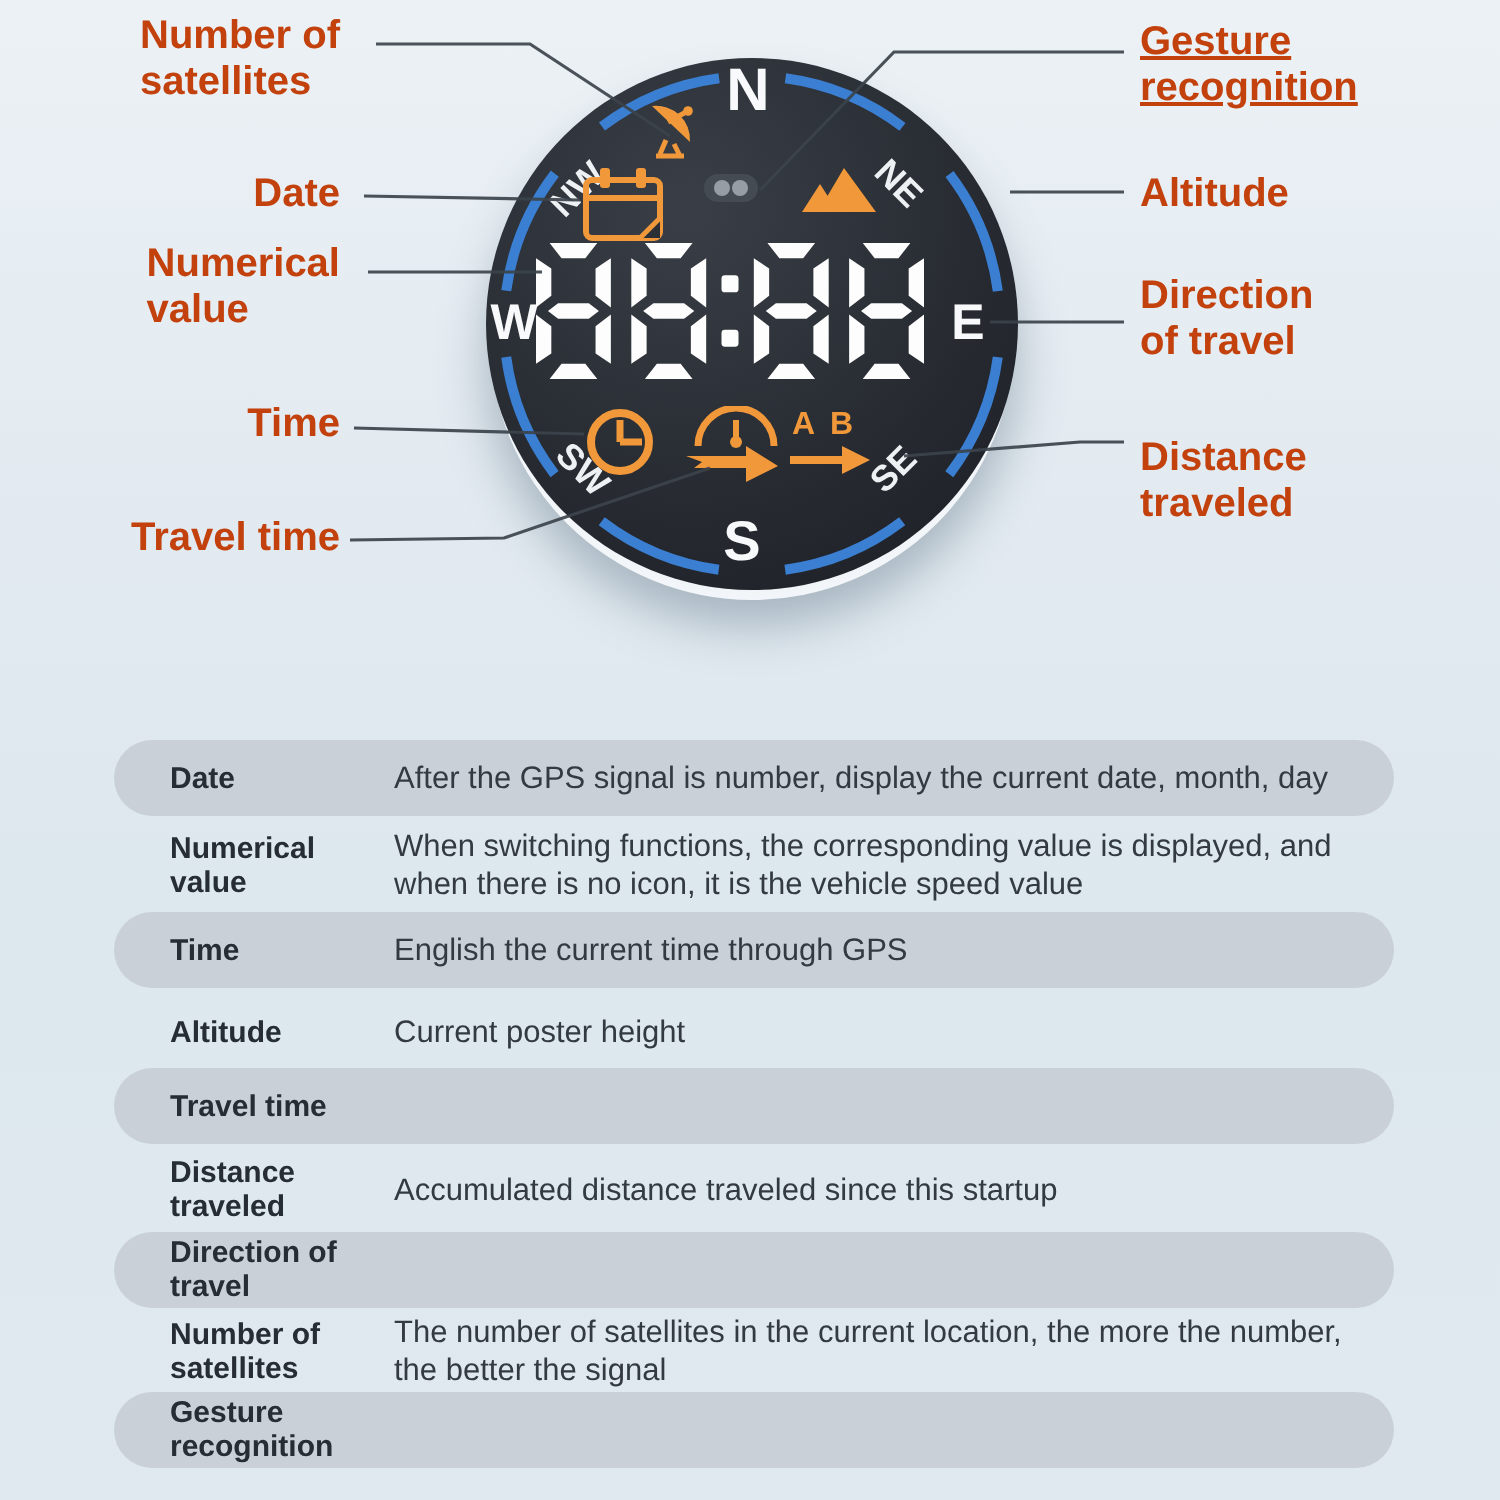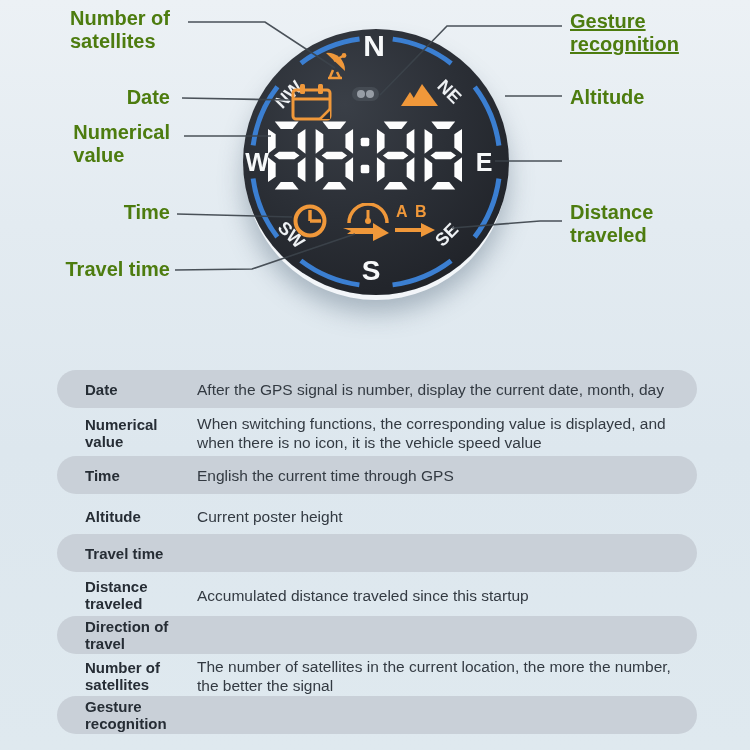--- a/index.html
+++ b/index.html
@@ -22,31 +22,31 @@
   .cl.w {left:14px; top:133px;font-size:25px;}
   .cl.e {left:241px;top:133px;font-size:25px;}
   .cl.diag{font-size:18px;color:#eef1f4;}
   .cl.nw{left:46px; top:66px; transform:translate(-50%,-50%) rotate(-45deg);}
   .cl.ne{left:206px;top:63px; transform:translate(-50%,-50%) rotate(45deg);}
   .cl.sw{left:48px; top:206px;transform:translate(-50%,-50%) rotate(45deg);}
   .cl.se{left:204px;top:206px;transform:translate(-50%,-50%) rotate(-45deg);}
   .icon{position:absolute;}
   .sr{position:absolute;width:1px;height:1px;overflow:hidden;clip:rect(0 0 0 0);}
   
-  .co{position:absolute;font-size:20px;line-height:23px;font-weight:600;color:#4d7c0f;white-space:nowrap;}
+  .co{position:absolute;font-size:20px;line-height:23px;font-weight:600;color:#c2410c;white-space:nowrap;}
   .co.left{text-align:left;}
   .co-numsat {right:580px;top:7px;}
   .co-date   {right:580px;top:86px;}
   .co-numval {right:580px;top:121px;}
   .co-time   {right:580px;top:201px;}
   .co-travel {right:580px;top:258px;}
   .co-gesture {left:570px;top:10px;}
   .co-alt     {left:570px;top:86px;}
   .co-dir     {left:570px;top:137px;}
-  .co-dist    {left:570px;top:201px;}
+  .co-dist    {left:570px;top:218px;}
   svg.lines{position:absolute;left:0;top:0;pointer-events:none;}
   svg.lines polyline{fill:none;stroke:#3c434b;stroke-width:1.6;opacity:0.92;}
   
   .ftable{position:absolute;left:57px;top:370px;width:640px;}
   .trow{display:flex;align-items:center;}
   .trow:nth-child(odd){background:#c9d0d8;border-radius:19px;}
   .trow:nth-child(1){height:38px;}
   .trow:nth-child(2){height:46px;margin-top:2px;}
   .trow:nth-child(3){height:38px;}
   .trow:nth-child(4){height:36px;margin-top:4px;}
@@ -160,20 +160,22 @@
   <div class="co left co-numsat" style="white-space: pre-line;">Number of
 satellites</div>
   <div class="co left co-date">Date</div>
   <div class="co left co-numval" style="white-space: pre-line;">Numerical
 value</div>
   <div class="co left co-time">Time</div>
   <div class="co left co-travel">Travel time</div>
   <div class="co co-gesture" style="white-space: pre-line; text-decoration: underline;">Gesture
 recognition</div>
   <div class="co co-alt">Altitude</div>
+  <div class="co co-dir" style="white-space: pre-line;">Direction
+of travel</div>
   <div class="co co-dist" style="white-space: pre-line;">Distance
 traveled</div>
 </div>
 
 <div class="ftable">
   <div class="trow">
     <div class="tlabel">Date</div>
     <div class="tdesc">After the GPS signal is number, display the current date, month, day</div>
   </div>
 

